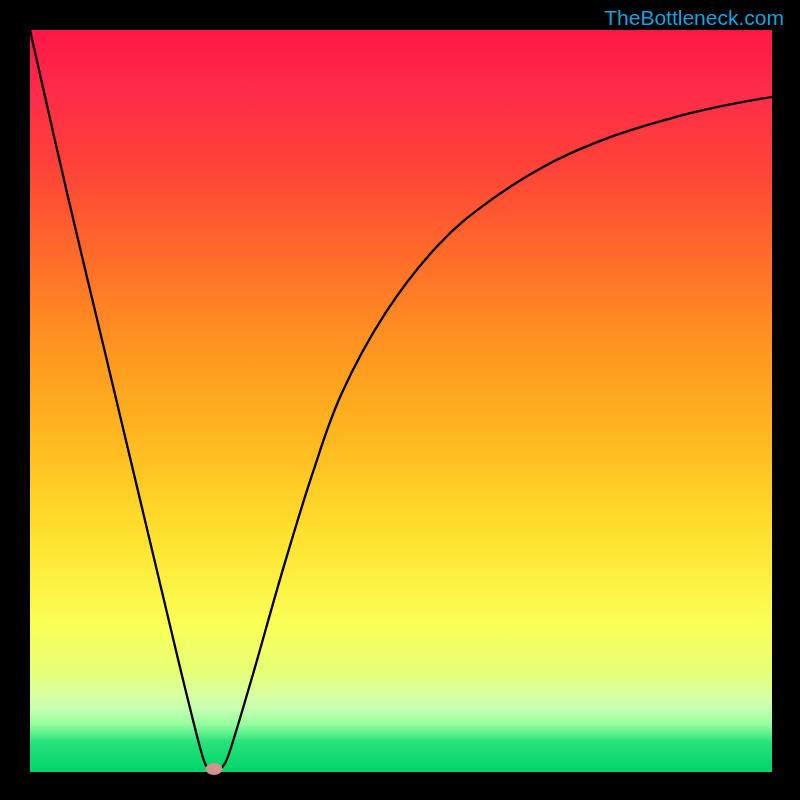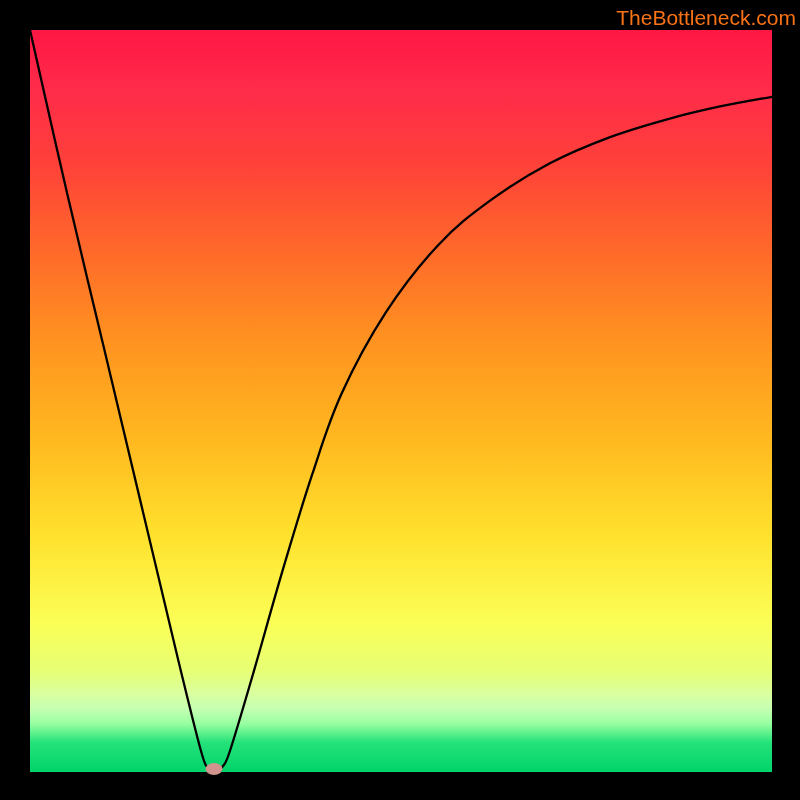--- a/index.html
+++ b/index.html
@@ -1,17 +1,17 @@
 <!DOCTYPE html>
 <html><head>
 <meta charset="utf-8">
 <style>
 html,body{margin:0;padding:0;width:800px;height:800px;background:#000;overflow:hidden}
 .wrap{position:relative;width:800px;height:800px}
-.attr{position:absolute;top:6px;right:4px;color:#f97316;font:21px Arial,Helvetica,sans-serif;letter-spacing:0}
+.attr{position:absolute;top:6px;right:16px;color:#0ea5e9;font:21px Arial,Helvetica,sans-serif;letter-spacing:0}
 .plot{position:absolute;left:30px;top:30px;width:742px;height:742px;background:linear-gradient(to bottom,
   #ff1744 0%,
   #ff2b4a 8%,
   #ff4139 18%,
   #ff6a2a 30%,
   #ff9320 42%,
   #ffb81f 55%,
   #ffe12d 68%,
   #fbff56 80%,
   #e6ff76 86.5%,

